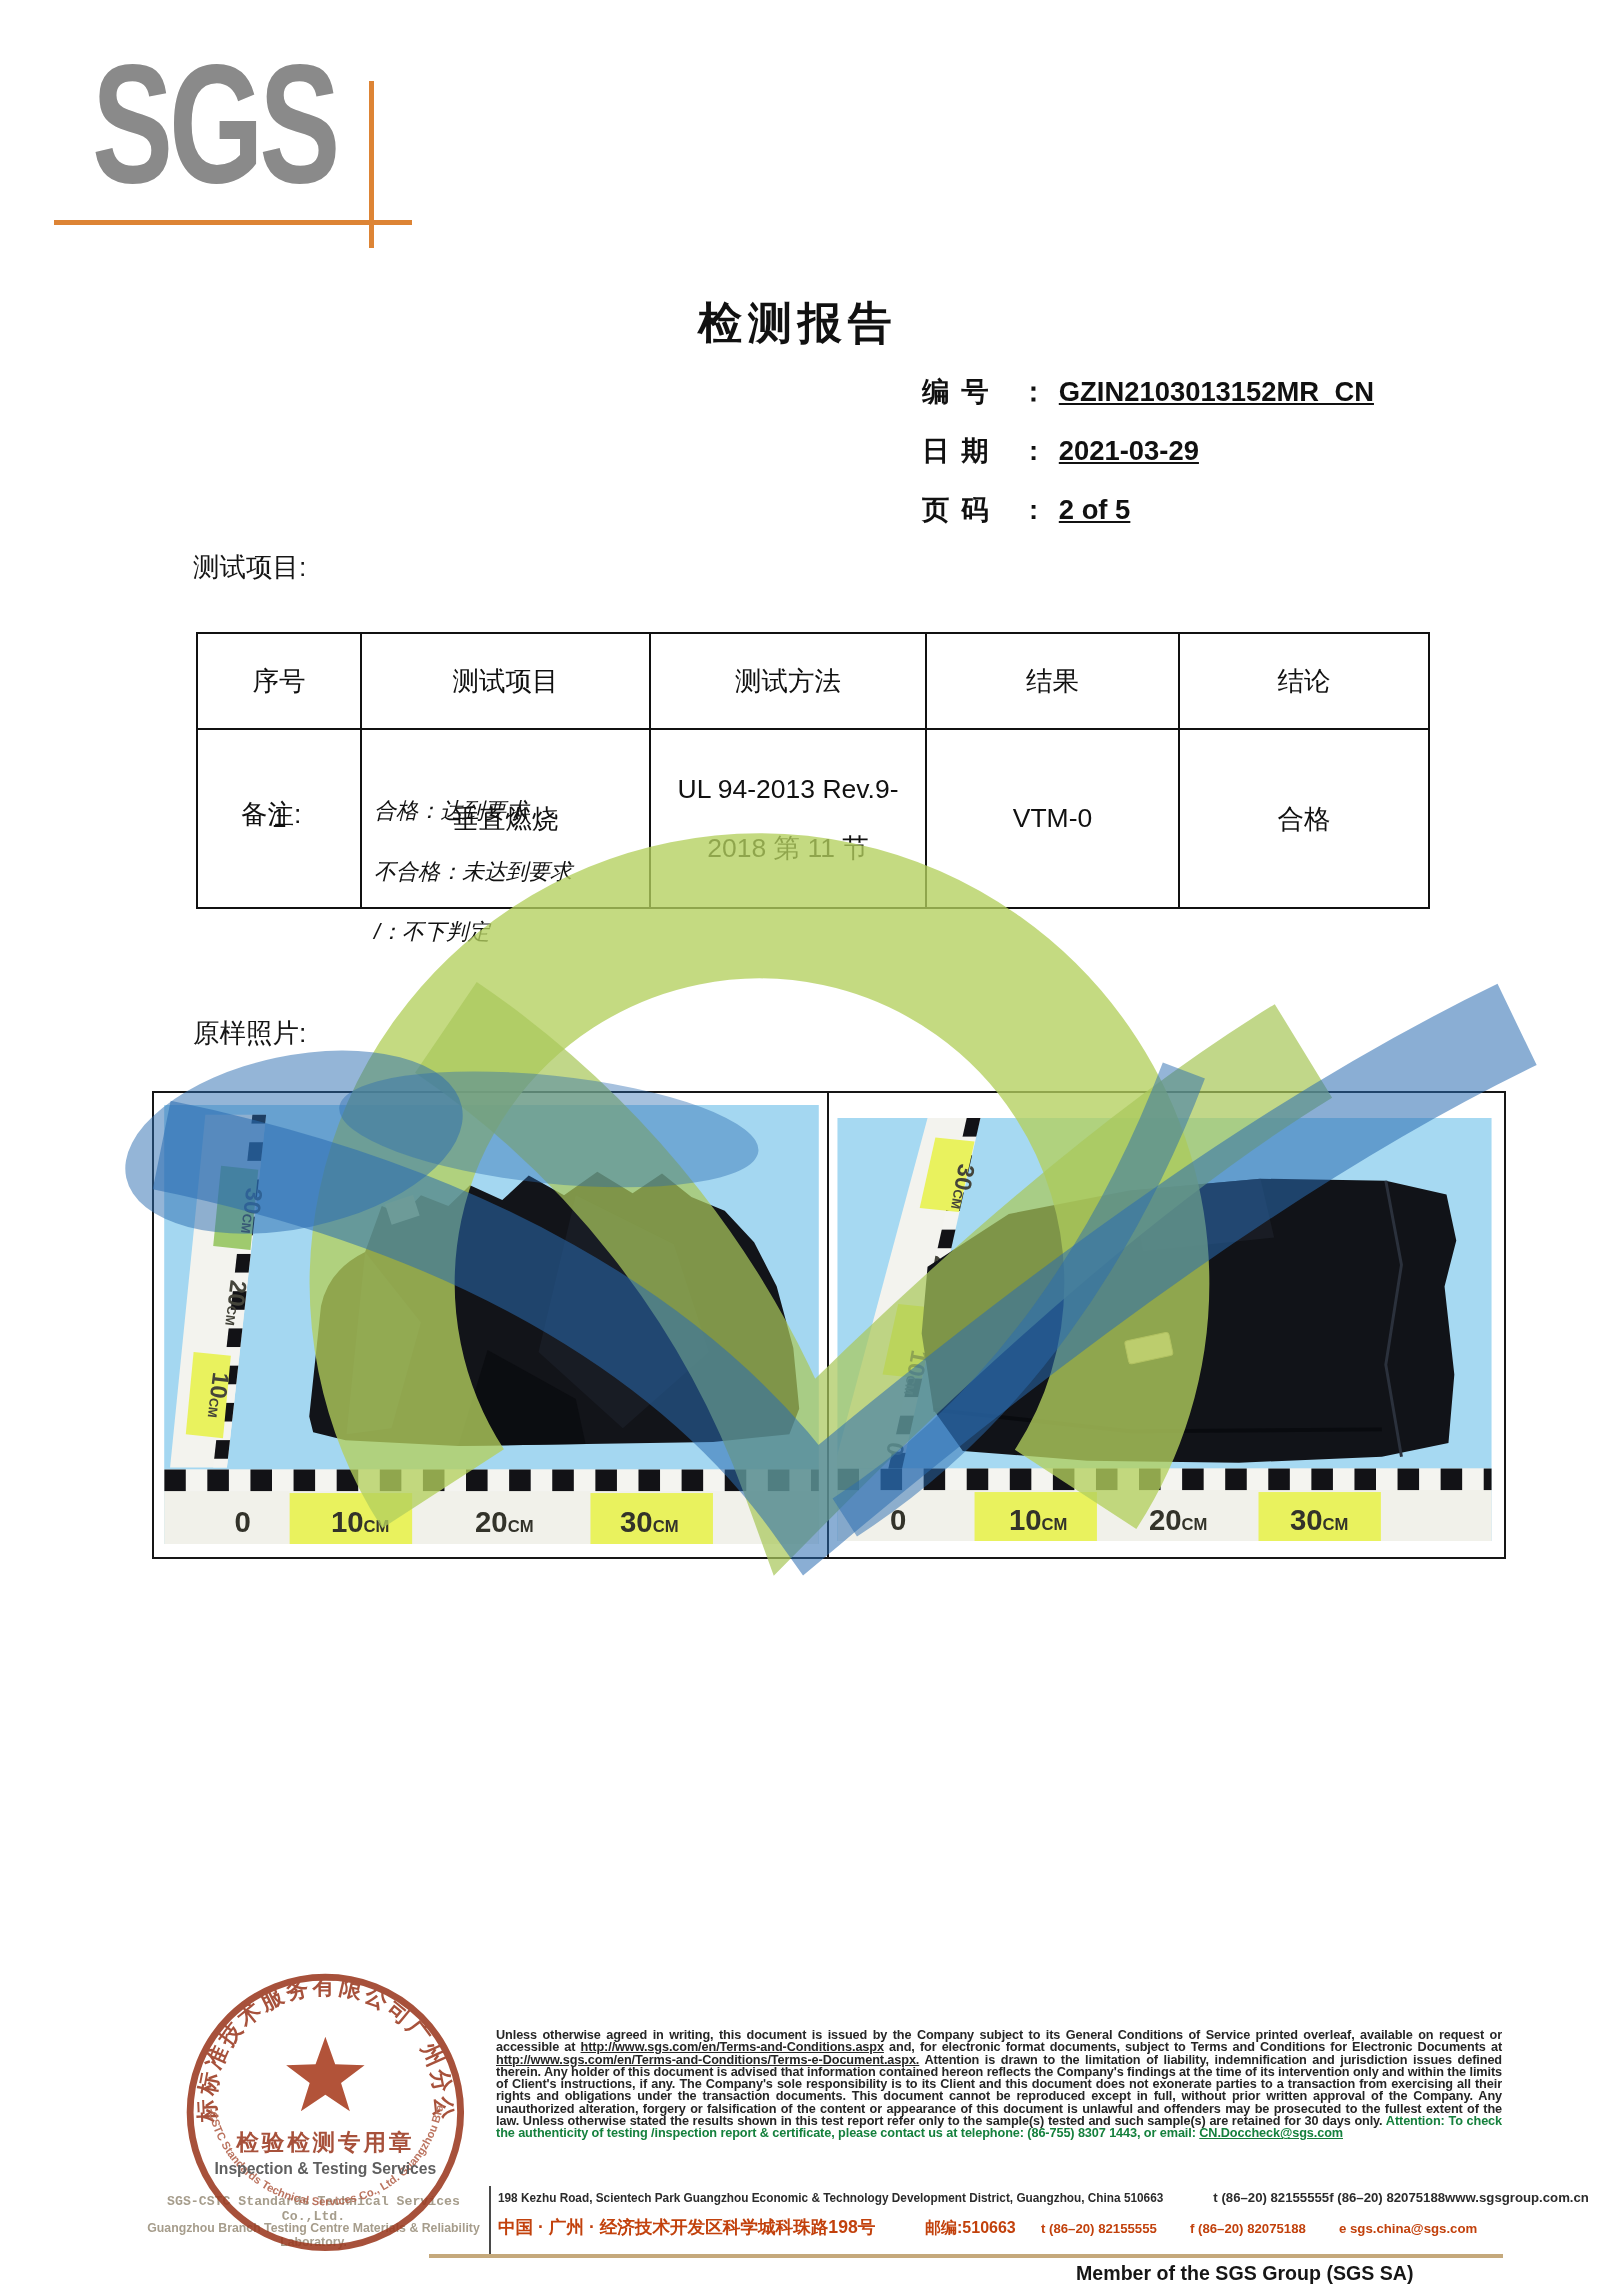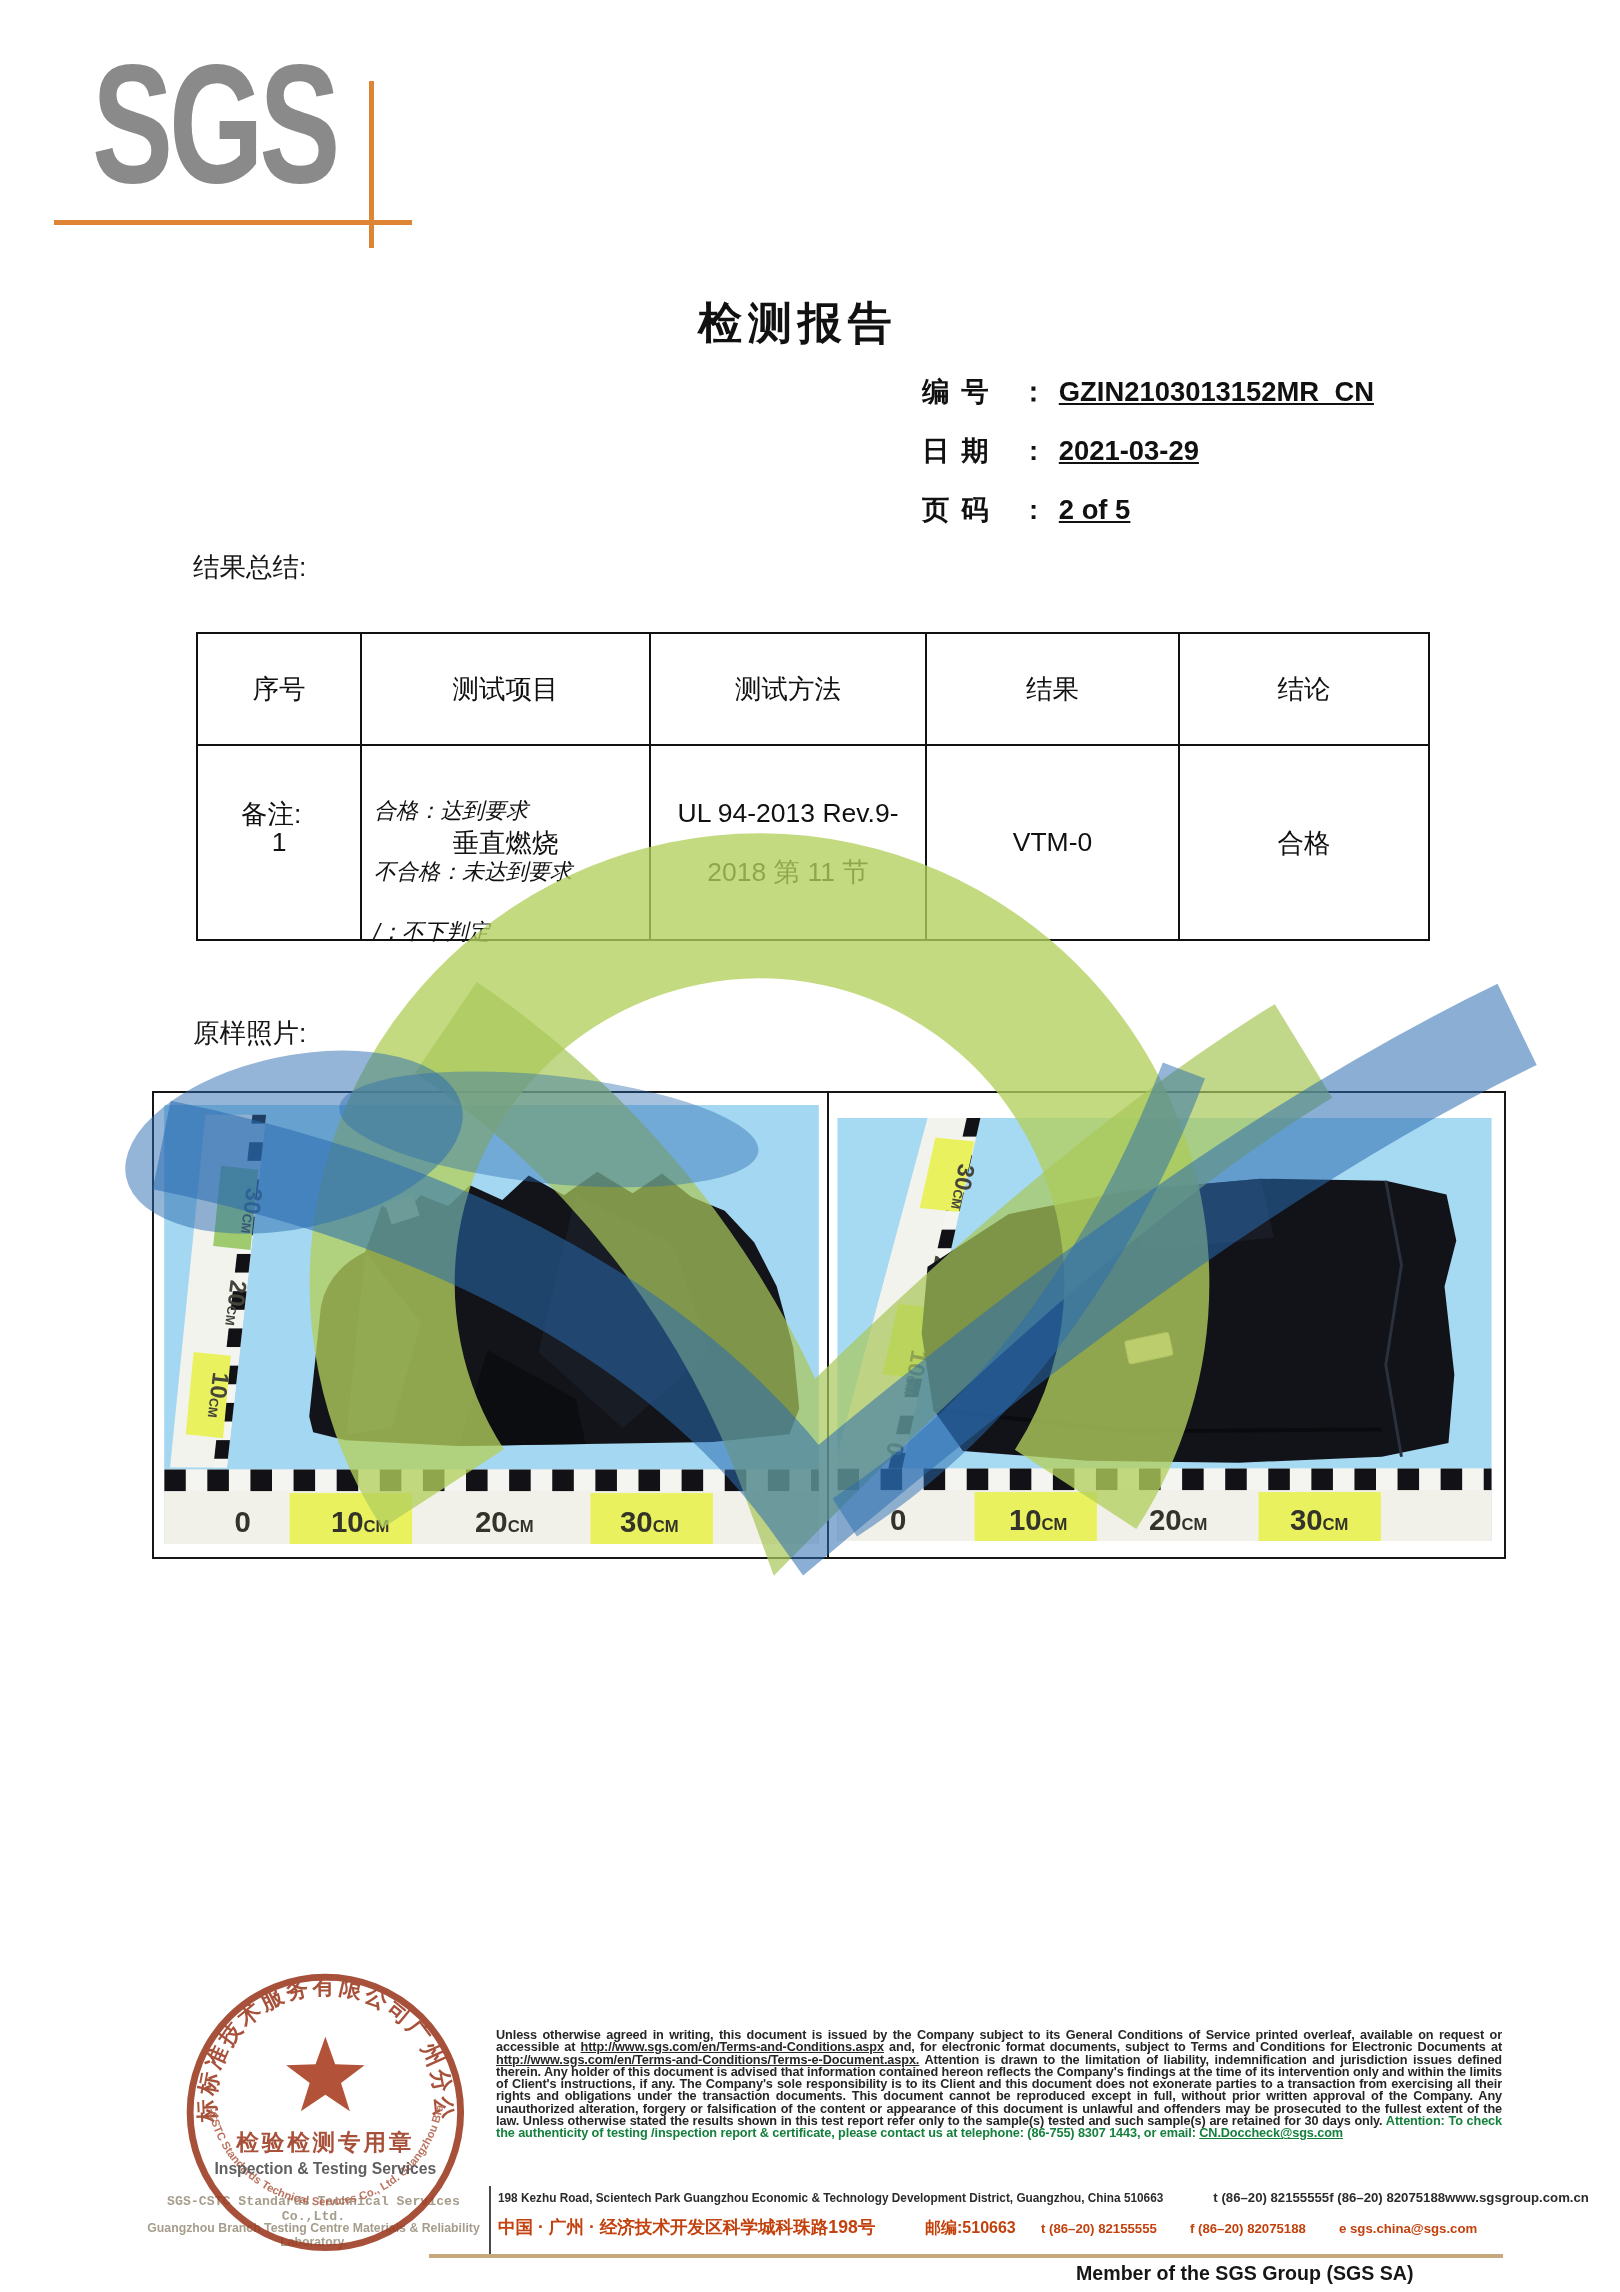--- a/index.html
+++ b/index.html
@@ -17,21 +17,21 @@
   .doc-title{position:absolute;left:698px;top:294px;font-size:44px;font-weight:700;letter-spacing:5.9px;}
   .meta-row{position:absolute;left:922px;height:35px;font-size:27.4px;font-weight:700;white-space:nowrap;}
   .meta-label{display:inline-block;width:94px;letter-spacing:11.8px;}
   .meta-colon{display:inline-block;width:35px;text-align:center;}
   .meta-value{display:inline-block;margin-left:7.8px;text-decoration:underline;}
 
   
   .section-label{position:absolute;font-size:26.5px;color:#161616;}
   table.result{position:absolute;left:196px;top:632px;border-collapse:collapse;table-layout:fixed;
                width:1232px;font-size:26.5px;}
-  table.result td{border:2px solid #111;text-align:center;vertical-align:middle;padding:12px;}
+  table.result td{border:2px solid #111;text-align:center;vertical-align:middle;padding:4px;}
   table.result tr.hd td{height:86px;border-bottom:2.9px solid #111;}
   table.result tr.bd td{height:169px;}
   table.result{border:2.9px solid #111;}
   .method-cell{white-space:pre-line;line-height:2.2;}
 
   
   .remarks-label{position:absolute;left:241px;top:796px;font-size:26.5px;}
   .remark-item{position:absolute;left:374px;font-size:22px;font-style:italic;}
 
   
@@ -83,21 +83,21 @@
   <div class="meta-row" style="top:374px;">
     <span class="meta-label">编号</span><span class="meta-colon">：</span><span class="meta-value">GZIN2103013152MR_CN</span>
   </div>
   <div class="meta-row" style="top:433px;">
     <span class="meta-label">日期</span><span class="meta-colon">:</span><span class="meta-value">2021-03-29</span>
   </div>
   <div class="meta-row" style="top:492px;">
     <span class="meta-label">页码</span><span class="meta-colon">:</span><span class="meta-value">2 of 5</span>
   </div>
 
-  <div class="section-label" style="left:193px;top:549px;">结果总结:</div>
+  <div class="section-label" style="left:193px;top:549px;">测试项目:</div>
 
   <table class="result">
     <colgroup>
         <col style="width:164px">
         <col style="width:289px">
         <col style="width:276px">
         <col style="width:253px">
         <col style="width:250px">
       </colgroup>
     <tbody>

